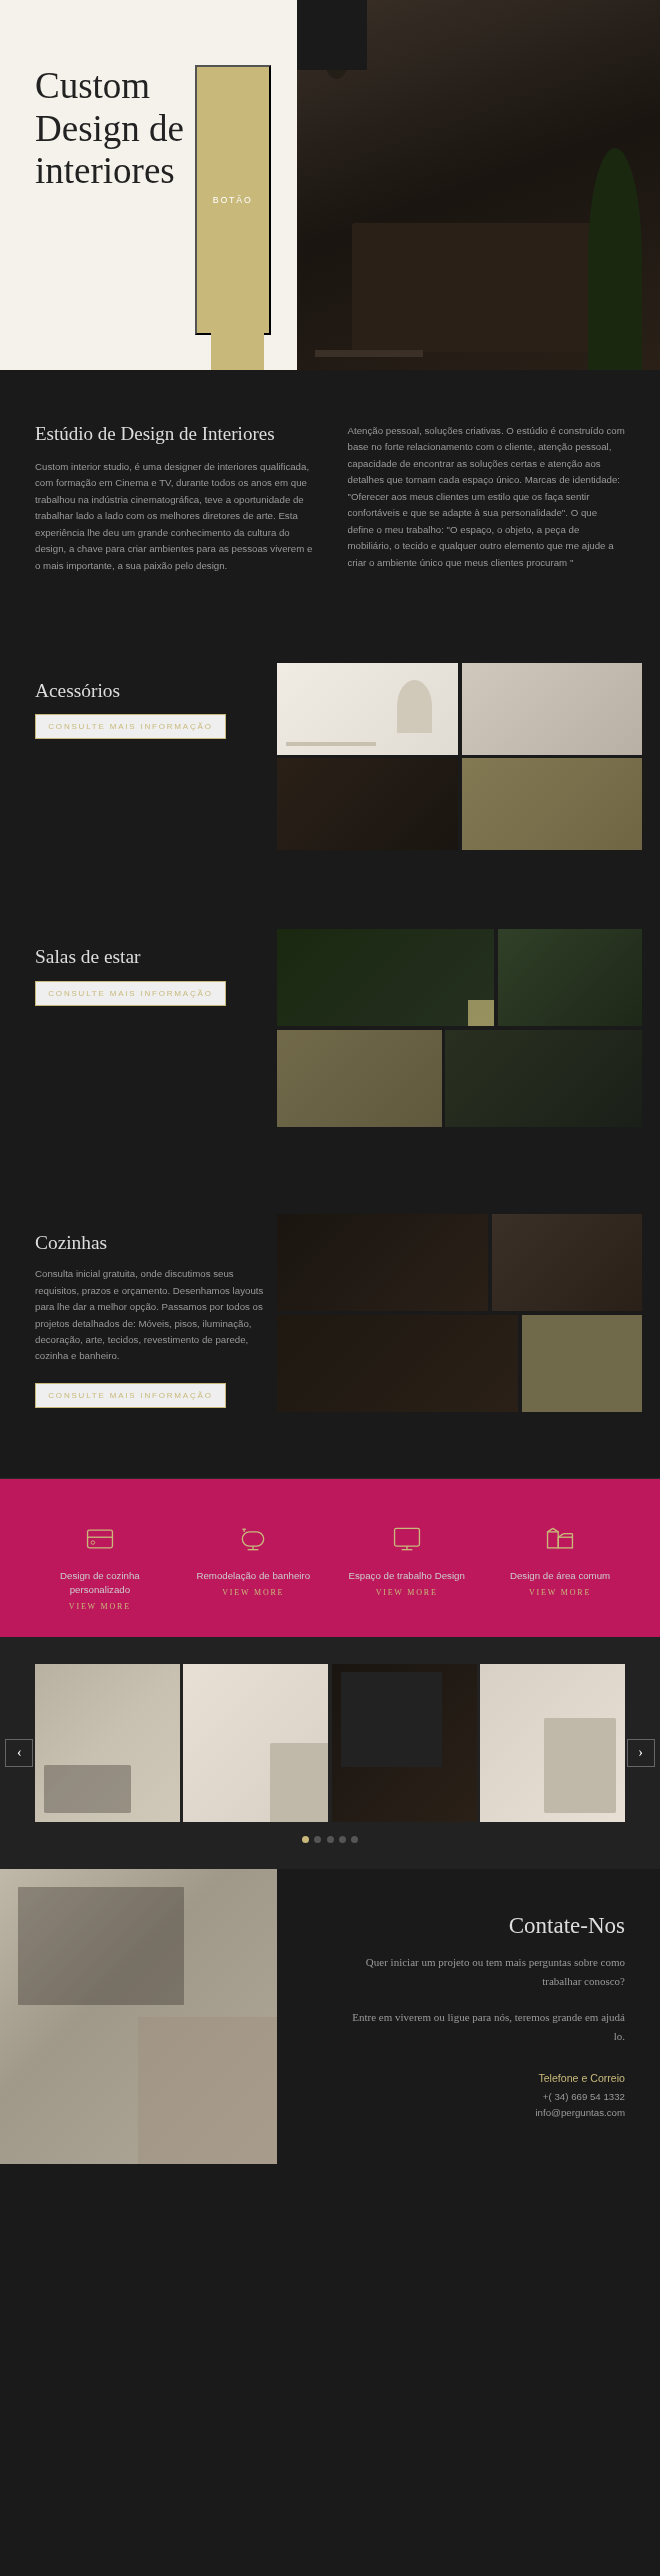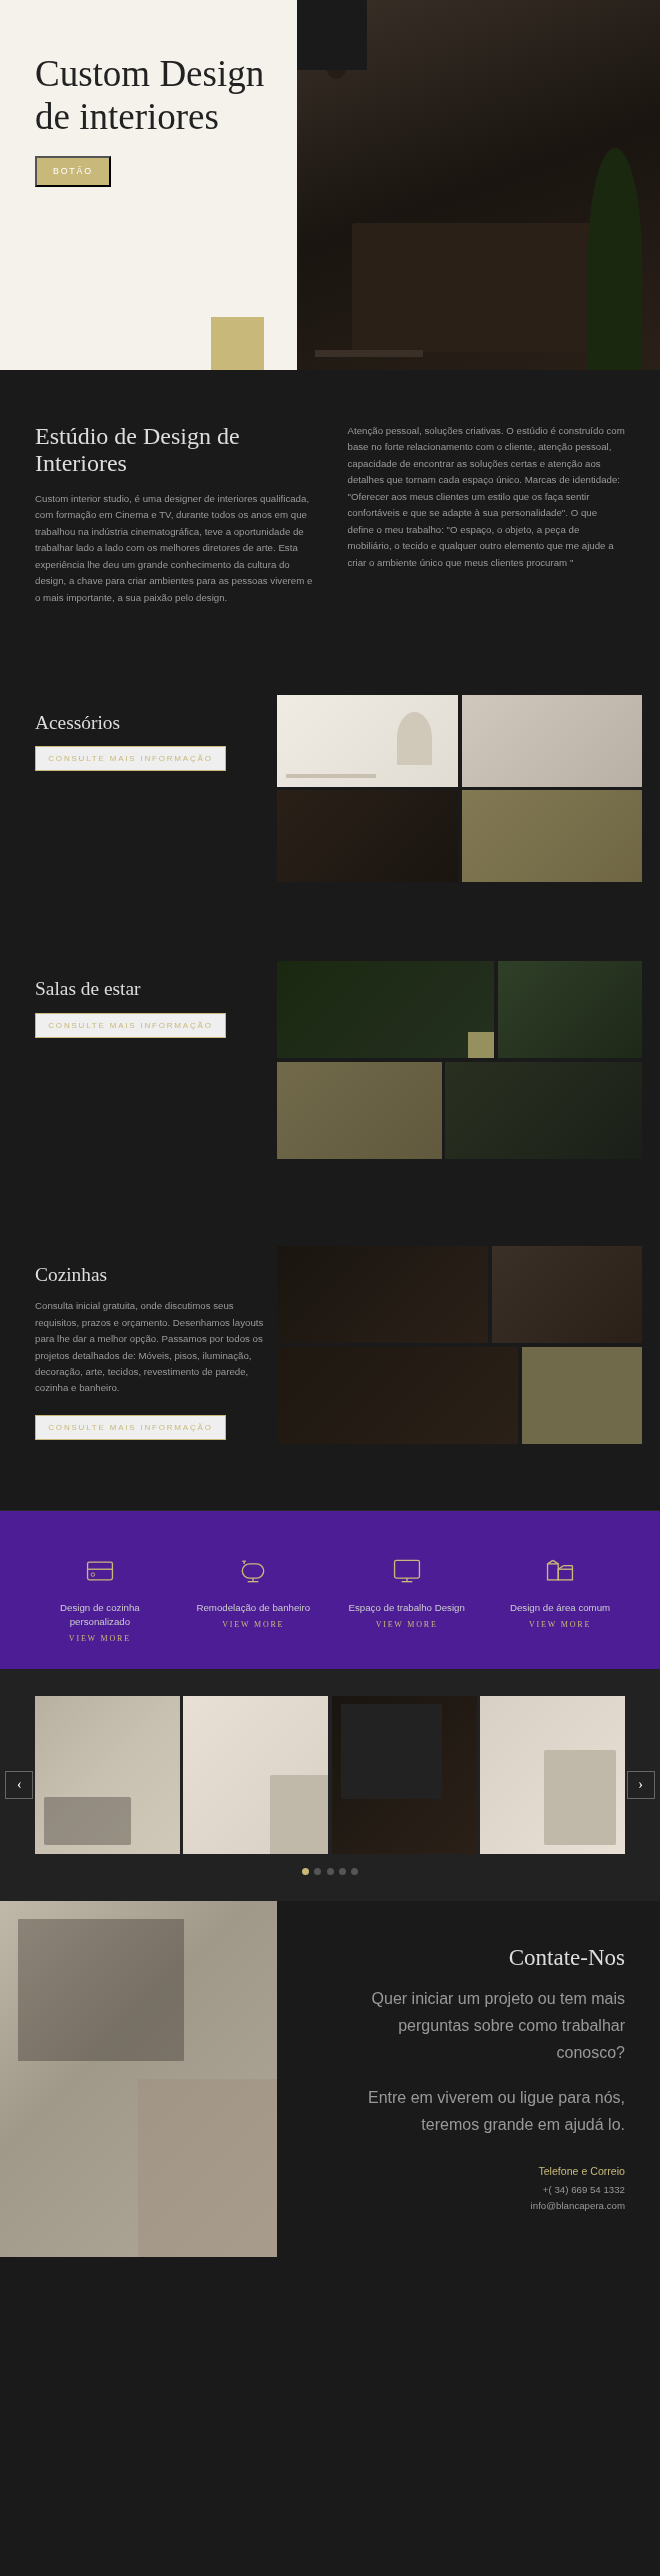--- a/index.html
+++ b/index.html
@@ -10,24 +10,25 @@
       position: relative;
       background: #f5f2eb;
       height: 370px;
       display: flex;
       overflow: hidden;
     }
     .hero-left {
       width: 45%;
       padding: 53px 26.4px 35px 35px;
       display: flex;
-      flex-direction: column;
-      justify-content: flex-start;
+      flex-direction: row;
+      justify-content: space-between;
       background: #f5f2eb;
       z-index: 2;
+      margin-top: 12px;
     }
     .hero-title {
       font-size: 37px;
       color: #222;
       font-weight: 400;
       line-height: 1.15;
       margin-bottom: 17.6px;
     }
     .hero-btn {
       display: inline-block;
@@ -70,21 +71,21 @@
     
     .about-section {
       background: #1a1a1a;
       padding: 53px 35px;
       display: flex;
       gap: 35px;
     }
     .about-left { width: 50%; }
     .about-right { width: 50%; }
     .section-title {
-      font-size: 24px;
+      font-size: 19px;
       font-weight: 400;
       color: #ddd;
       margin-bottom: 14px;
     }
     .section-text {
       font-size: 9.7px;
       color: #999;
       line-height: 1.7;
       font-family: Arial, sans-serif;
     }
@@ -146,21 +147,21 @@
       flex: 1;
       background: #b0a898;
     }
     .img-small-2 { background: #f0ece4; }
     .img-small-3 { background: #d0c8bc; }
     .img-small-4 { background: #1a2010; }
     .img-small-5 { background: #304028; }
 
     
     .icons-section {
-      background: #4c1d95;
+      background: #be185d;
       padding: 44px 35px 26.4px 35px;
       display: flex;
       justify-content: space-between;
       border-top: 0.9px solid #2a2a2a;
     }
     .icon-item {
       display: flex;
       flex-direction: column;
       align-items: center;
       text-align: center;
@@ -270,24 +271,24 @@
       text-align: right;
       margin-left: 40px;
     }
     .contact-title {
       font-size: 23px;
       font-weight: 400;
       color: #ddd;
       margin-bottom: 14px;
     }
     .contact-text {
-      font-size: 16px;
+      font-size: 11px;
       color: #999;
       line-height: 1.7;
-      font-family: Liberation Sans, sans-serif;
+      font-family: Liberation Serif, serif;
       margin-bottom: 17.6px;
     }
     .contact-detail-title {
       font-size: 10.6px;
       color: #c8b97a;
       margin-bottom: 5.3px;
       font-family: Arial, sans-serif;
     }
     .contact-detail {
       font-size: 9.7px;
@@ -531,17 +532,17 @@
       <div style="position:absolute;bottom:0;right:0;width:50%;height:50%;background:#a09080;opacity:0.5;border-radius:1.8px 0 0 0"></div>
     </div>
   </div>
   <div class="contact-right">
     <h2 class="contact-title">Contate-Nos</h2>
     <p class="contact-text">Quer iniciar um projeto ou tem mais perguntas sobre como trabalhar conosco?</p>
     <p class="contact-text">Entre em viverem ou ligue para nós, teremos grande em ajudá lo.</p>
     <div style="margin-top:8.8px;text-align:right;">
       <div class="contact-detail-title">Telefone e Correio</div>
       <div class="contact-detail">+( 34) 669 54 1332</div>
-      <div class="contact-detail">info@blancapera.com</div>
+      <div class="contact-detail">info@perguntas.com</div>
     </div>
   </div>
 </div>
 
 
 </body></html>

